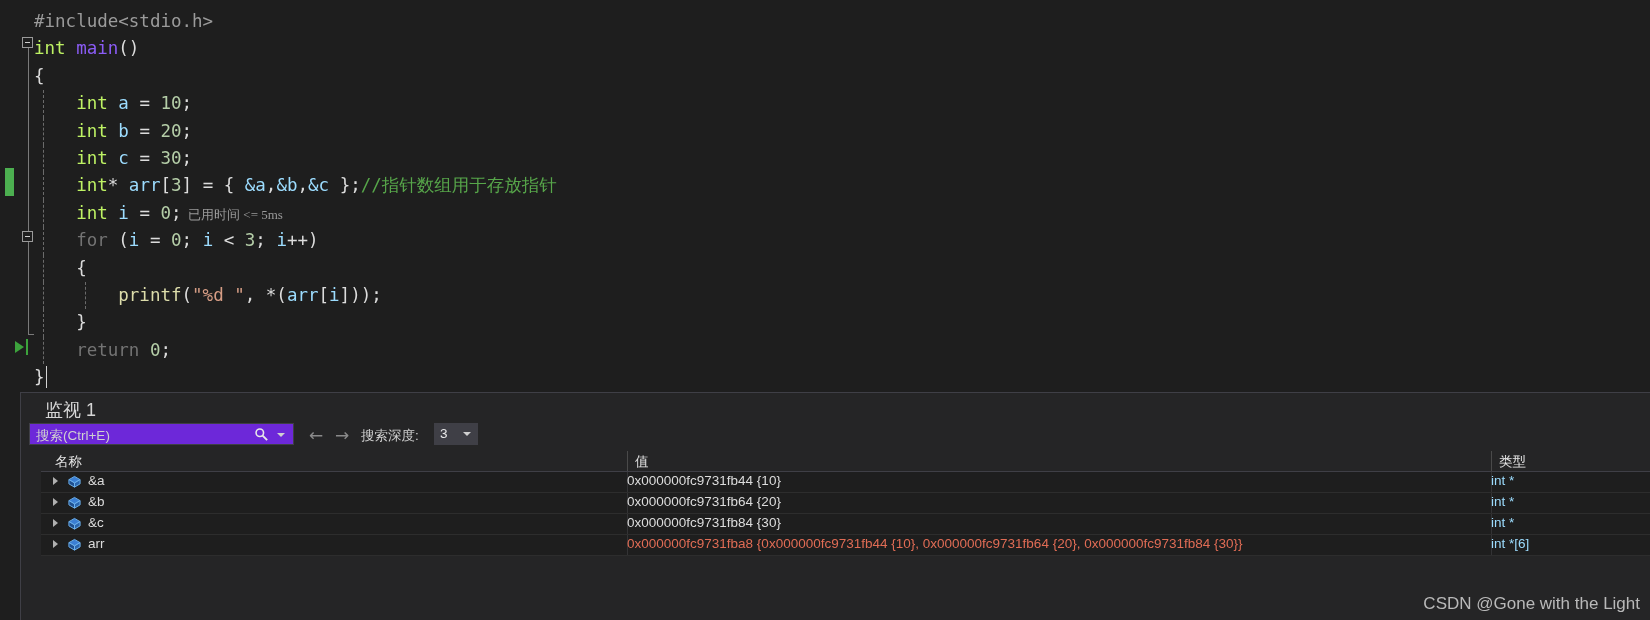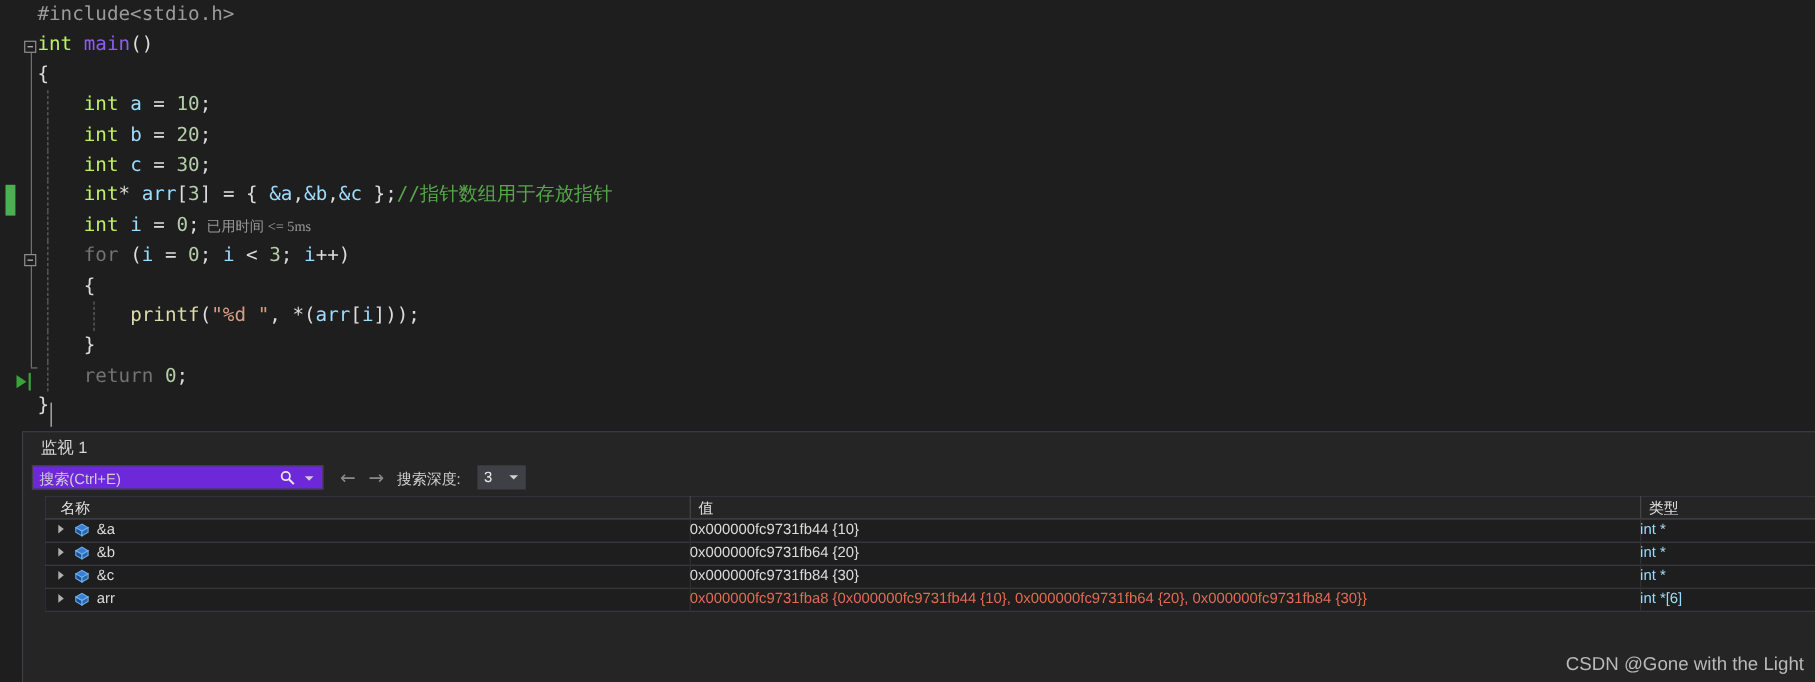--- a/index.html
+++ b/index.html
@@ -62,21 +62,21 @@
   }
   .fold-tick {
     position: absolute;
     left: 8px;
     width: 6px; height: 1px;
     background: #7a7a7a;
   }
 
   .code-area {
     position: absolute;
-    left: 34px; top: 0;
+    left: 34px; top: 8px;
     right: 0; height: 392px;
     font-family: "DejaVu Sans Mono", "Liberation Mono", monospace;
     font-size: 17.5px;
     line-height: 27.4px;
     white-space: pre;
   }
   .ln { position: relative; height: 27.4px; }
   .ind-guide {
     position: absolute;
     top: 0; height: 27.4px;
@@ -131,22 +131,22 @@
     position: absolute;
     left: 20px; top: 392px;
     width: 1630px; height: 228px;
     background: #252526;
     border-top: 1px solid #3f3f46;
     border-left: 1px solid #3f3f46;
     box-sizing: border-box;
   }
   .watch-title {
     position: absolute;
-    left: 16px; top: 5px;
-    font-size: 15px;
+    left: 24px; top: 5px;
+    font-size: 18px;
     color: #d6d6d6;
   }
   .watch-toolbar {
     position: absolute;
     left: 8px; top: 30px;
     width: 1615px; height: 24px;
   }
   .search-box {
     position: absolute;
     left: 0; top: 0;

